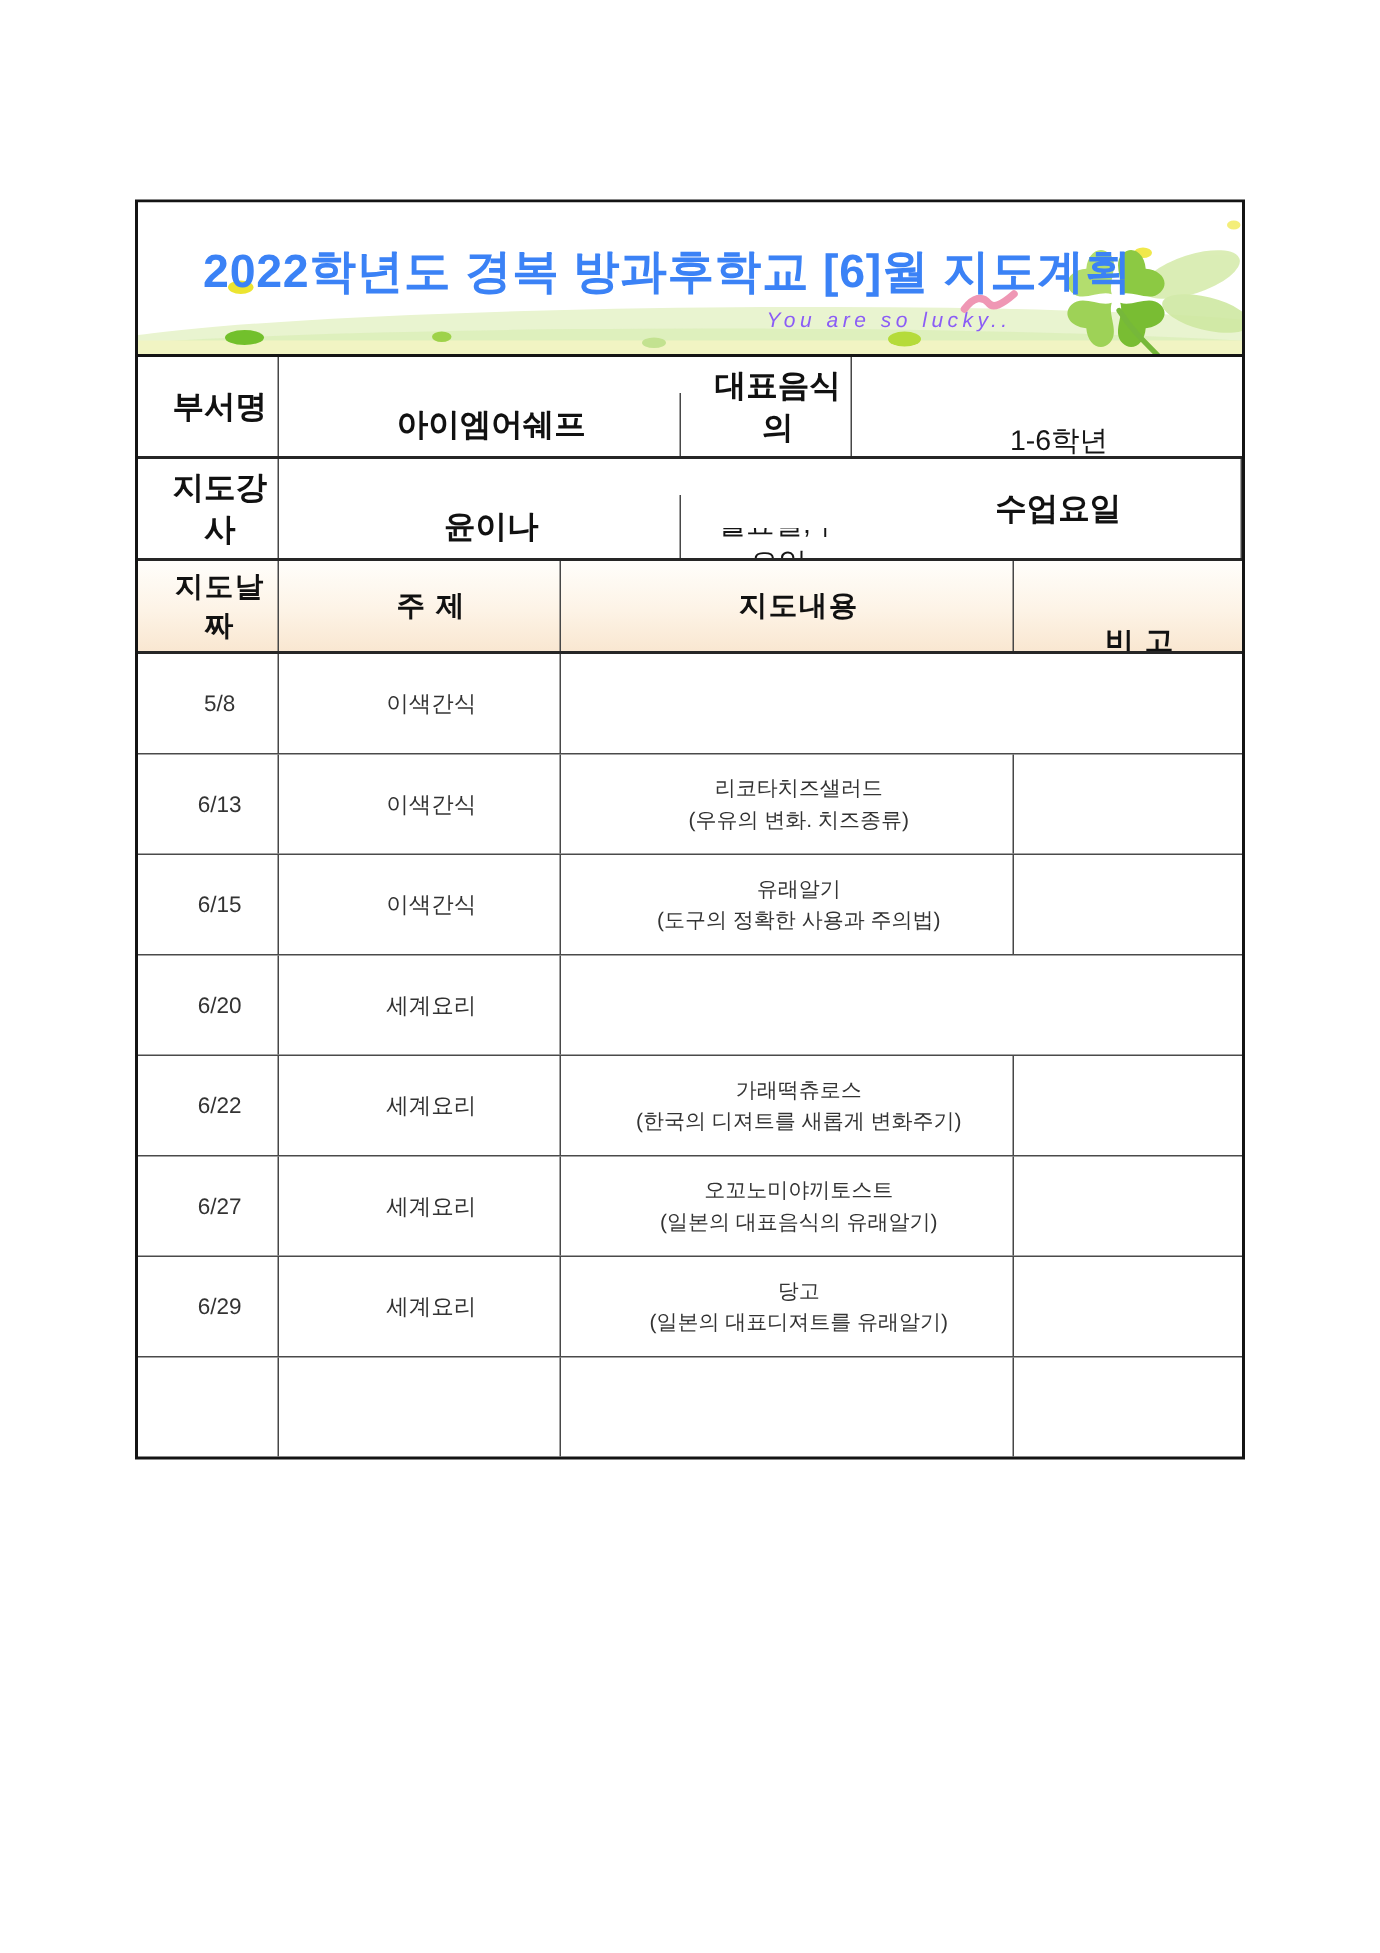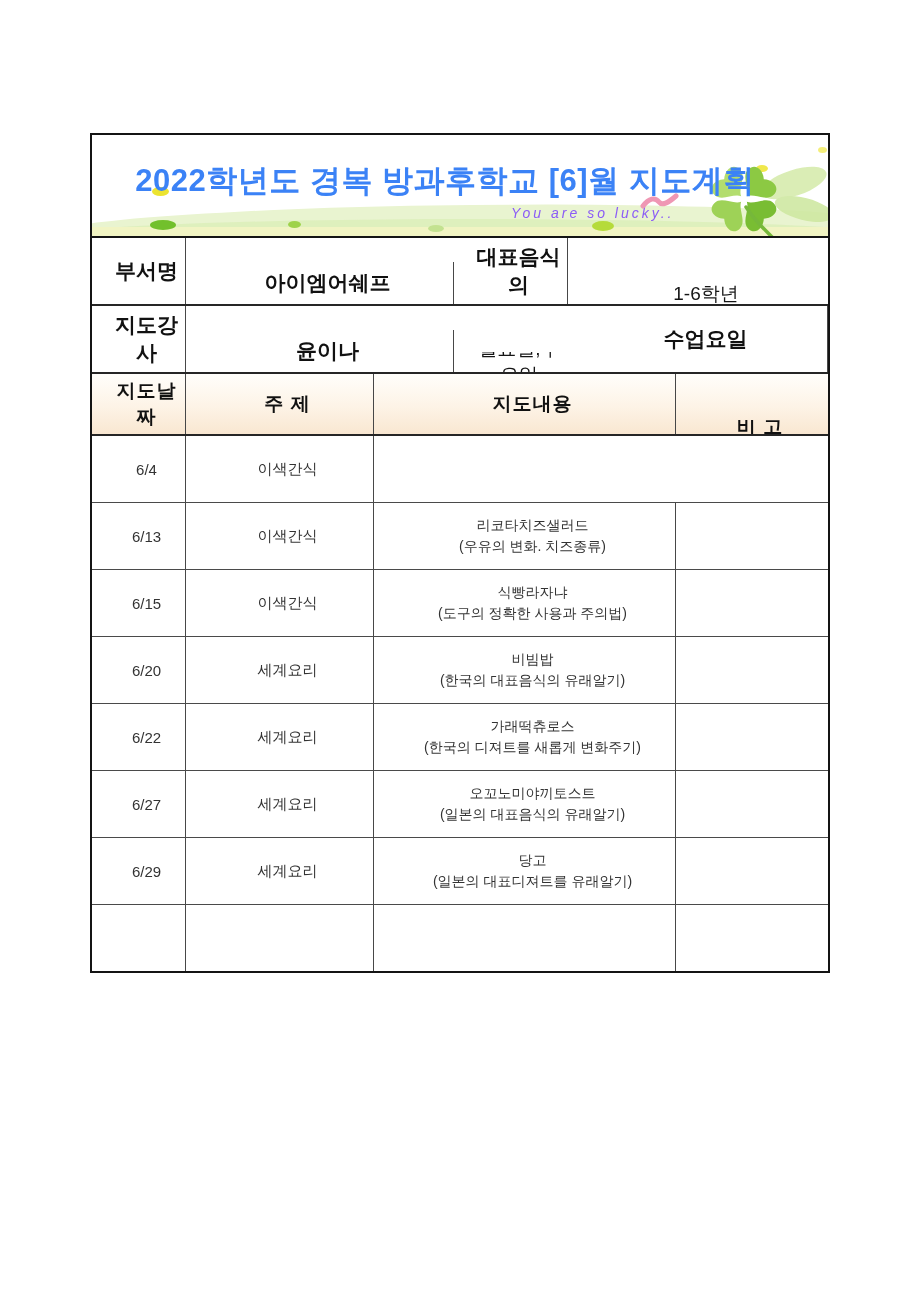--- a/index.html
+++ b/index.html
@@ -129,43 +129,41 @@
   </div>
 
   <div class="header-row">
     <div class="cell hdr">지도날짜</div>
     <div class="cell hdr">주 제</div>
     <div class="cell hdr">지도내용</div>
     <div class="cell hdr last">비 고</div>
   </div>
 
   <div class="data-row">
-    <div class="cell d-date">6/4</div>
+    <div class="cell d-date">5/8</div>
     <div class="cell d-topic">이색간식</div>
     <div class="cell last"></div>
   </div>
   <div class="data-row">
     <div class="cell d-date">6/13</div>
     <div class="cell d-topic">이색간식</div>
     <div class="cell d-content">리코타치즈샐러드
 (우유의 변화. 치즈종류)</div>
     <div class="cell last"></div>
   </div>
   <div class="data-row">
     <div class="cell d-date">6/15</div>
     <div class="cell d-topic">이색간식</div>
-    <div class="cell d-content">식빵라자냐
+    <div class="cell d-content">유래알기
 (도구의 정확한 사용과 주의법)</div>
     <div class="cell last"></div>
   </div>
   <div class="data-row">
     <div class="cell d-date">6/20</div>
     <div class="cell d-topic">세계요리</div>
-    <div class="cell d-content">비빔밥
-(한국의 대표음식의 유래알기)</div>
     <div class="cell last"></div>
   </div>
   <div class="data-row">
     <div class="cell d-date">6/22</div>
     <div class="cell d-topic">세계요리</div>
     <div class="cell d-content">가래떡츄로스
 (한국의 디져트를 새롭게 변화주기)</div>
     <div class="cell last"></div>
   </div>
   <div class="data-row">

